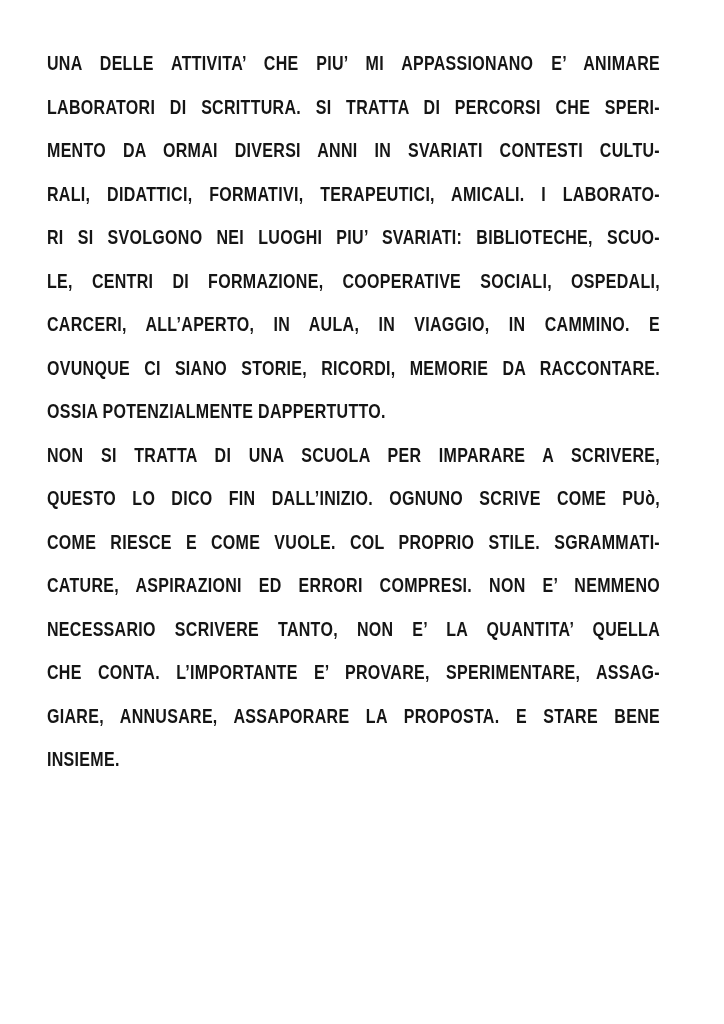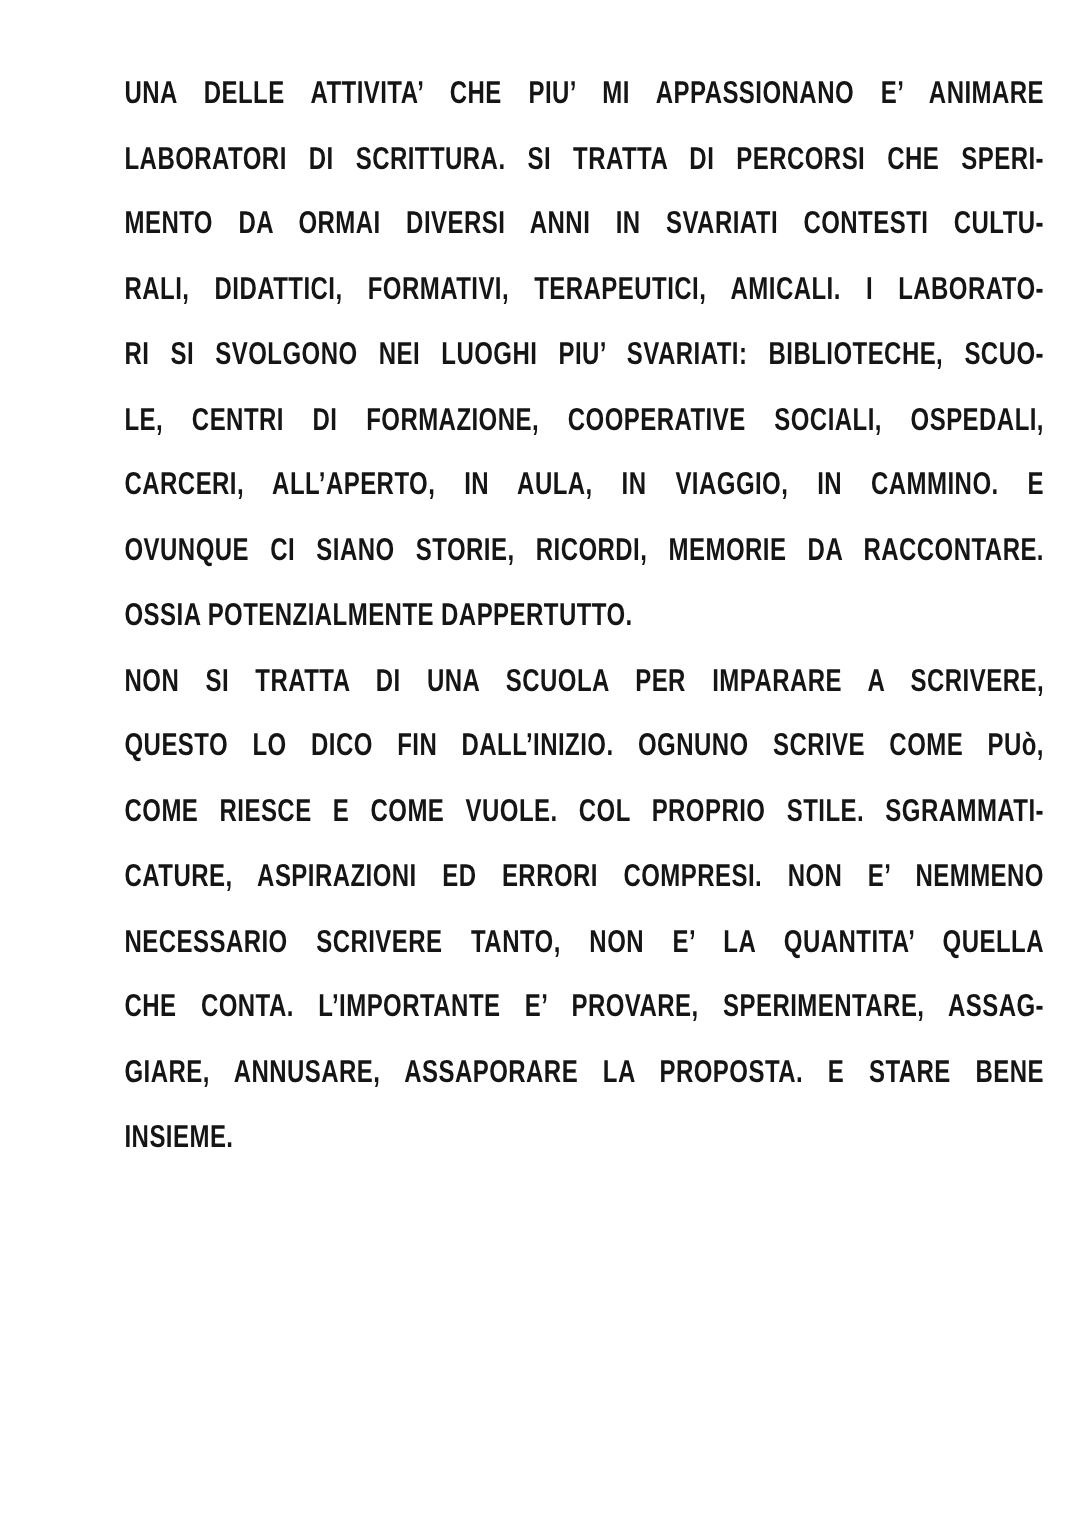--- a/index.html
+++ b/index.html
@@ -12,21 +12,20 @@
     width: 724px;
     height: 1024px;
     background: #ffffff;
     overflow: hidden;
   }
   .text-block {
     position: absolute;
     left: 47px;
     top: 41px;
     width: 613px;
-    margin-left: 36px;
   }
   .line {
     font-family: "Liberation Sans", "DejaVu Sans", sans-serif;
     font-weight: 700;
     font-size: 16px;
     line-height: 43.5px;
     letter-spacing: 0.3px;
     color: #151515;
     text-align: justify;
     text-align-last: justify;

